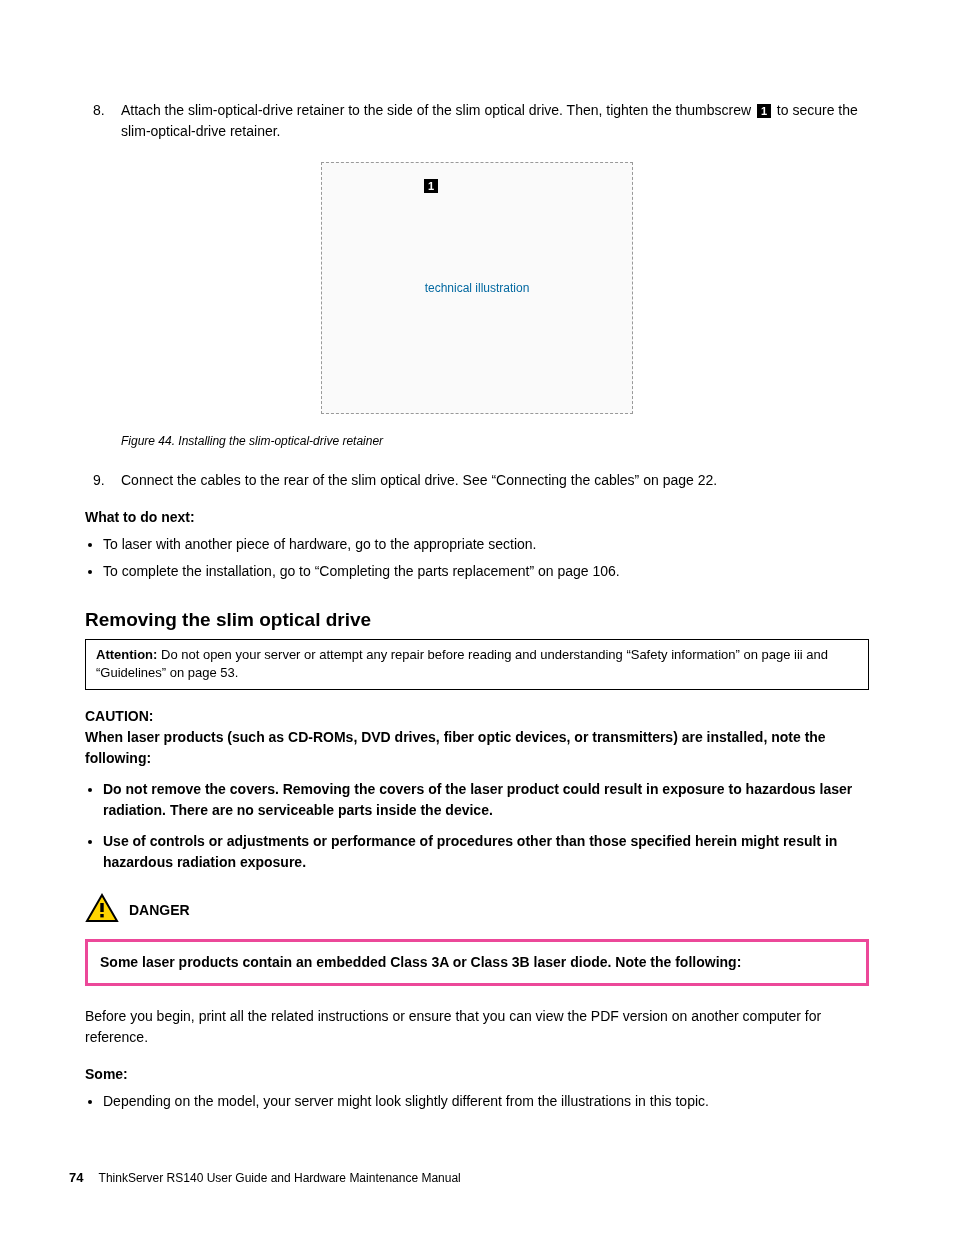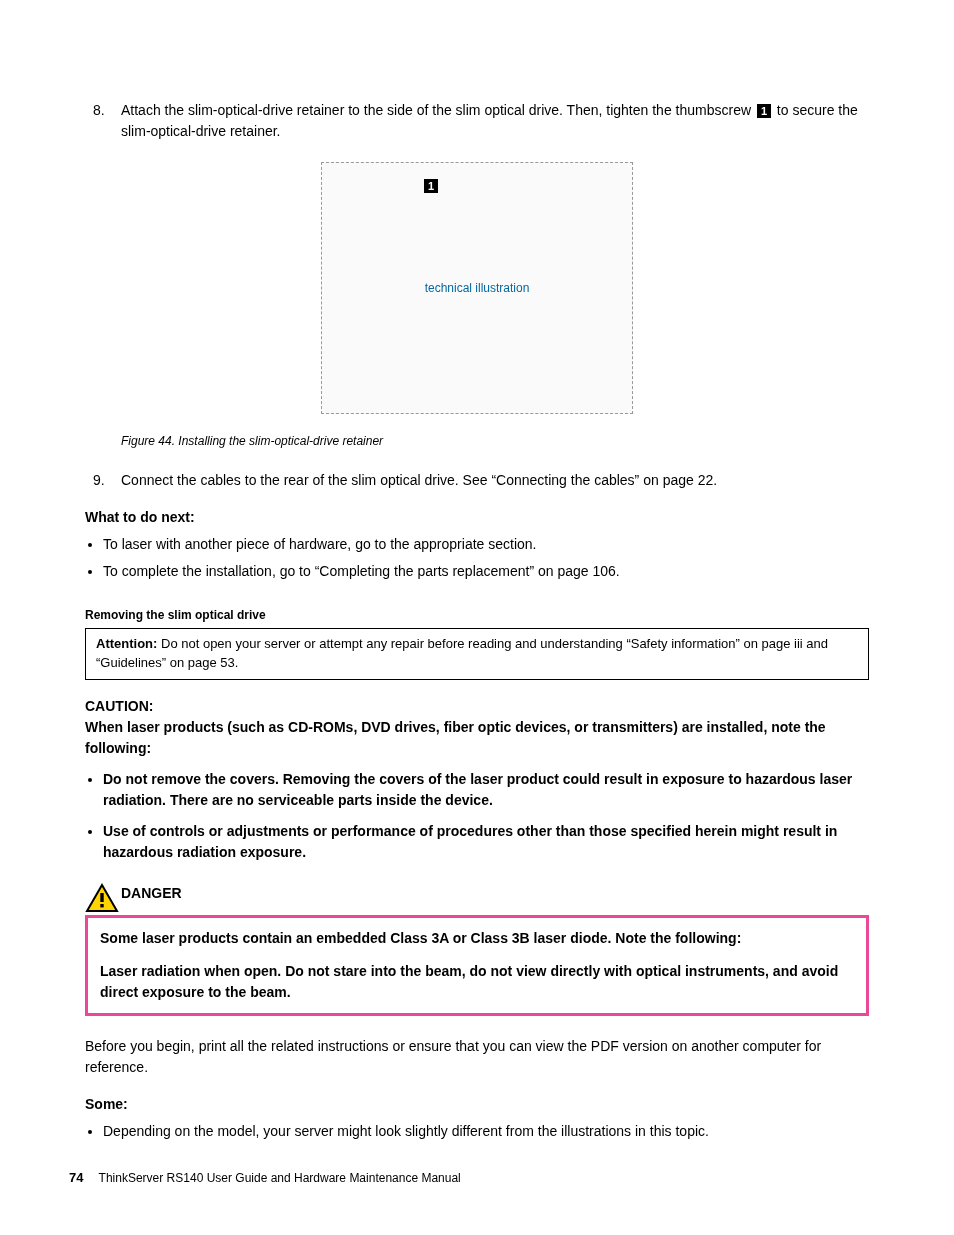--- a/index.html
+++ b/index.html
@@ -81,21 +81,21 @@
     margin: 16px 0 6px 0;
   }
   ul.bullets {
     margin: 0 0 14px 0;
     padding-left: 18px;
   }
   ul.bullets > li {
     margin-bottom: 6px;
   }
   h2.section-title {
-    font-size: 12px;
+    font-size: 19px;
     font-weight: bold;
     margin: 24px 0 4px 0;
   }
   .attention-box {
     border: 1px solid #000;
     padding: 6px 10px;
     font-size: 13px;
     line-height: 1.45;
     margin-bottom: 16px;
   }
@@ -112,22 +112,23 @@
   ul.caution-bullets {
     font-weight: bold;
     margin: 0 0 20px 0;
     padding-left: 18px;
   }
   ul.caution-bullets > li {
     margin-bottom: 10px;
   }
   .danger-line {
     display: flex;
-    gap: 2px;
-    margin-bottom: 2px;
+    align-items: flex-end;
+    gap: 10px;
+    margin-bottom: 16px;
   }
   .danger-icon svg {
     display: block;
   }
   .danger-label {
     font-weight: bold;
     font-size: 14px;
     padding-bottom: 2px;
   }
   .danger-box {
@@ -208,21 +209,20 @@
         <polygon points="17,2 32,28 2,28" fill="#ffd400" stroke="#000" stroke-width="2"></polygon>
         <rect x="15.3" y="10" width="3.4" height="9" fill="#000"></rect>
         <rect x="15.3" y="21" width="3.4" height="3.4" fill="#000"></rect>
       </svg>
     </span>
     <span class="danger-label">DANGER</span>
   </div>
 
   <div class="danger-box">
     <p>Some laser products contain an embedded Class 3A or Class 3B laser diode. Note the following:</p>
-    <p>Laser radiation when open. Do not stare into the beam, do not view directly with optical instruments, and avoid direct exposure to the beam.</p>
   </div>
 
   <p class="body-para">Before you begin, print all the related instructions or ensure that you can view the PDF version on another computer for reference.</p>
 
   <div class="subhead">Some:</div>
   <ul class="bullets">
     <li>Depending on the model, your server might look slightly different from the illustrations in this topic.</li>
   </ul>
 
   <div class="footer">

